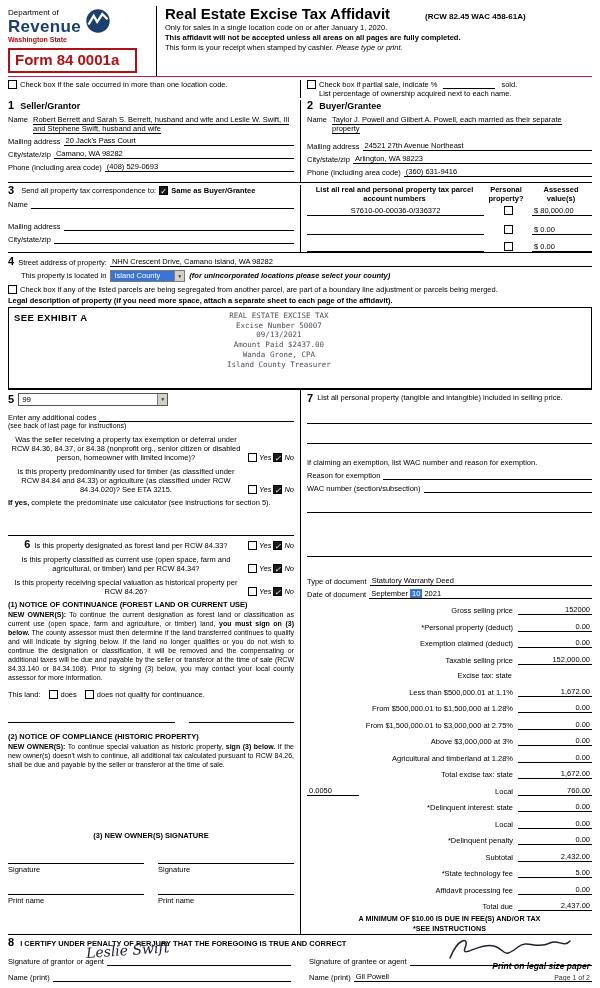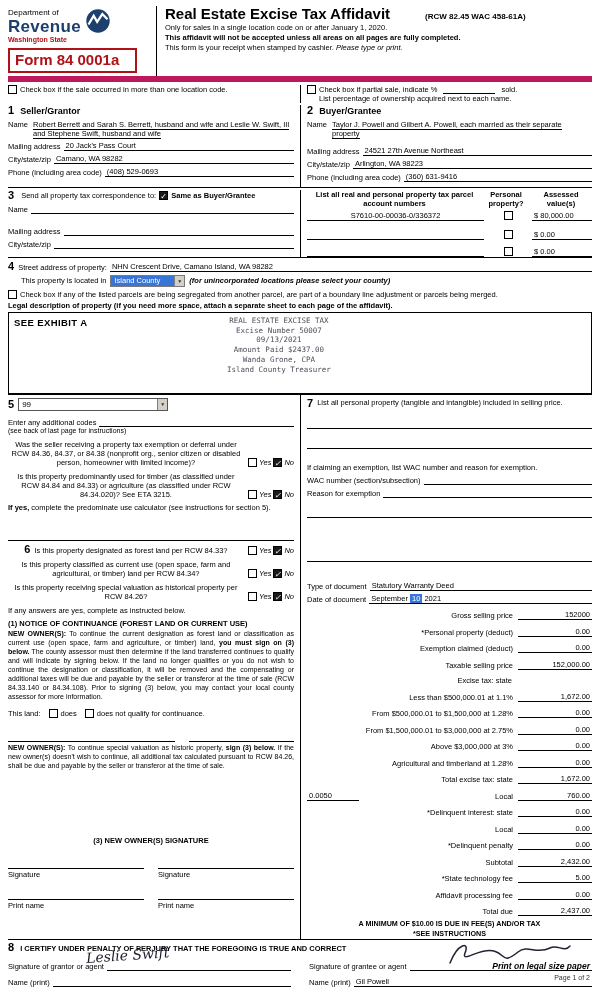--- a/index.html
+++ b/index.html
@@ -41,21 +41,21 @@
   .cl { width:292px; padding-right:6px; }
   .cr { flex:1; border-left:1px solid #000; padding-left:6px; }
   .note { font-size:7px; }
   .dd-btn { display:inline-flex; align-items:center; justify-content:center; width:10px;
             align-self:stretch; background:#d4d0c8; border-left:1px solid #808080;
             font-size:5px; color:#333; }
   .select-box { display:inline-flex; align-items:stretch; border:1px solid #7a7a7a; background:#fff; }
   .sel-val { background:#3875d7; color:#fff; padding:0 14px 1px 3px; font-size:7.5px; }
 
   
-  .band-top { border-top:6px solid #be185d; padding:3px 0 2px 0; }
+  .band-top { border-top:1px solid #be185d; padding:3px 0 2px 0; }
   .band12 { min-height:82px; }
   .band3 { border-top:1px solid #000; min-height:60px; padding-top:2px; }
   .band4 { border-top:1px solid #000; padding-top:2px; }
   .exhibit { border:1.5px solid #000; height:82px; position:relative; margin-top:2px; }
   .see-ex { position:absolute; left:5px; top:4px; font-weight:bold; font-size:9.5px; letter-spacing:.4px; }
   .stamp { position:absolute; left:218px; top:3px; text-align:center; color:#4d4d59;
            font-family:"DejaVu Sans Mono", monospace; font-size:7.5px; line-height:1.3; }
   .band-main { border-top:1px solid #000; min-height:519px; }
   .sec5 { min-height:142px; }
   .sec6 { border-top:1px solid #000; min-height:374px; display:flex; flex-direction:column; padding-top:2px; }
@@ -342,21 +342,20 @@
         </div>
         <div class="qrow">
           <span class="qtext">Is this property receiving special valuation as historical property per RCW 84.26?</span>
           <span class="yn">
             <span class="cb"></span>
             <span>Yes</span>
             <span class="cb checked">✓</span>
             <span>No</span>
           </span>
         </div>
-        <div style="margin-top:5px;">If any answers are yes, complete as instructed below.</div>
         <div class="bold" style="margin-top:4px;">(1) NOTICE OF CONTINUANCE (FOREST LAND OR CURRENT USE)</div>
         <div class="body6">
           <span class="bold">NEW OWNER(S):</span>
           <span>To continue the current designation as forest land or classification as current use (open space, farm and agriculture, or timber) land,</span>
           <span class="bold">you must sign on (3) below.</span>
           <span>The county assessor must then determine if the land transferred continues to qualify and will indicate by signing below. If the land no longer qualifies or you do not wish to continue the designation or classification, it will be removed and the compensating or additional taxes will be due and payable by the seller or transferor at the time of sale (RCW 84.33.140 or 84.34.108). Prior to signing (3) below, you may contact your local county assessor for more information.</span>
         </div>
         <div class="landrow">
           <span>This land:</span>
           <span style="display:flex;gap:3px;align-items:flex-end;">
@@ -365,20 +364,21 @@
           </span>
           <span style="display:flex;gap:3px;align-items:flex-end;">
             <span class="cb"></span>
             <span>does not qualify for continuance.</span>
           </span>
         </div>
         <div class="dline-row">
           <span class="dline dl1"></span>
           <span class="dline dl2"></span>
         </div>
+        <div class="bold" style="margin-top:9px;">(2) NOTICE OF COMPLIANCE (HISTORIC PROPERTY)</div>
         <div class="body6">
           <span class="bold">NEW OWNER(S):</span>
           <span>To continue special valuation as historic property,</span>
           <span class="bold">sign (3) below.</span>
           <span>If the new owner(s) doesn't wish to continue, all additional tax calculated pursuant to RCW 84.26, shall be due and payable by the seller or transferor at the time of sale.</span>
         </div>
         <div class="n3block">
           <div class="n3title">(3) NEW OWNER(S) SIGNATURE</div>
           <div class="dline-row">
             <span class="dline" style="flex:1;"></span>
@@ -404,25 +404,25 @@
 
       <div class="sec7">
         <div style="display:flex;margin-top:3px;">
           <span class="sn">7</span>
           <span>List all personal property (tangible and intangible) included in selling price.</span>
         </div>
         <div class="blank-line"></div>
         <div class="blank-line"></div>
         <div style="margin-top:14px;">If claiming an exemption, list WAC number and reason for exemption.</div>
         <div class="frow">
+          <span class="lbl">Reason for exemption</span>
+          <span class="fill"></span>
+        </div>
+        <div class="frow">
           <span class="lbl">WAC number (section/subsection)</span>
-          <span class="fill"></span>
-        </div>
-        <div class="frow">
-          <span class="lbl">Reason for exemption</span>
           <span class="fill"></span>
         </div>
         <div class="blank-line"></div>
       </div>
 
       <div class="taxblock">
         <div class="frow" style="margin-top:2px;">
           <span class="lbl">Type of document</span>
           <span class="fill">Statutory Warranty Deed</span>
         </div>

